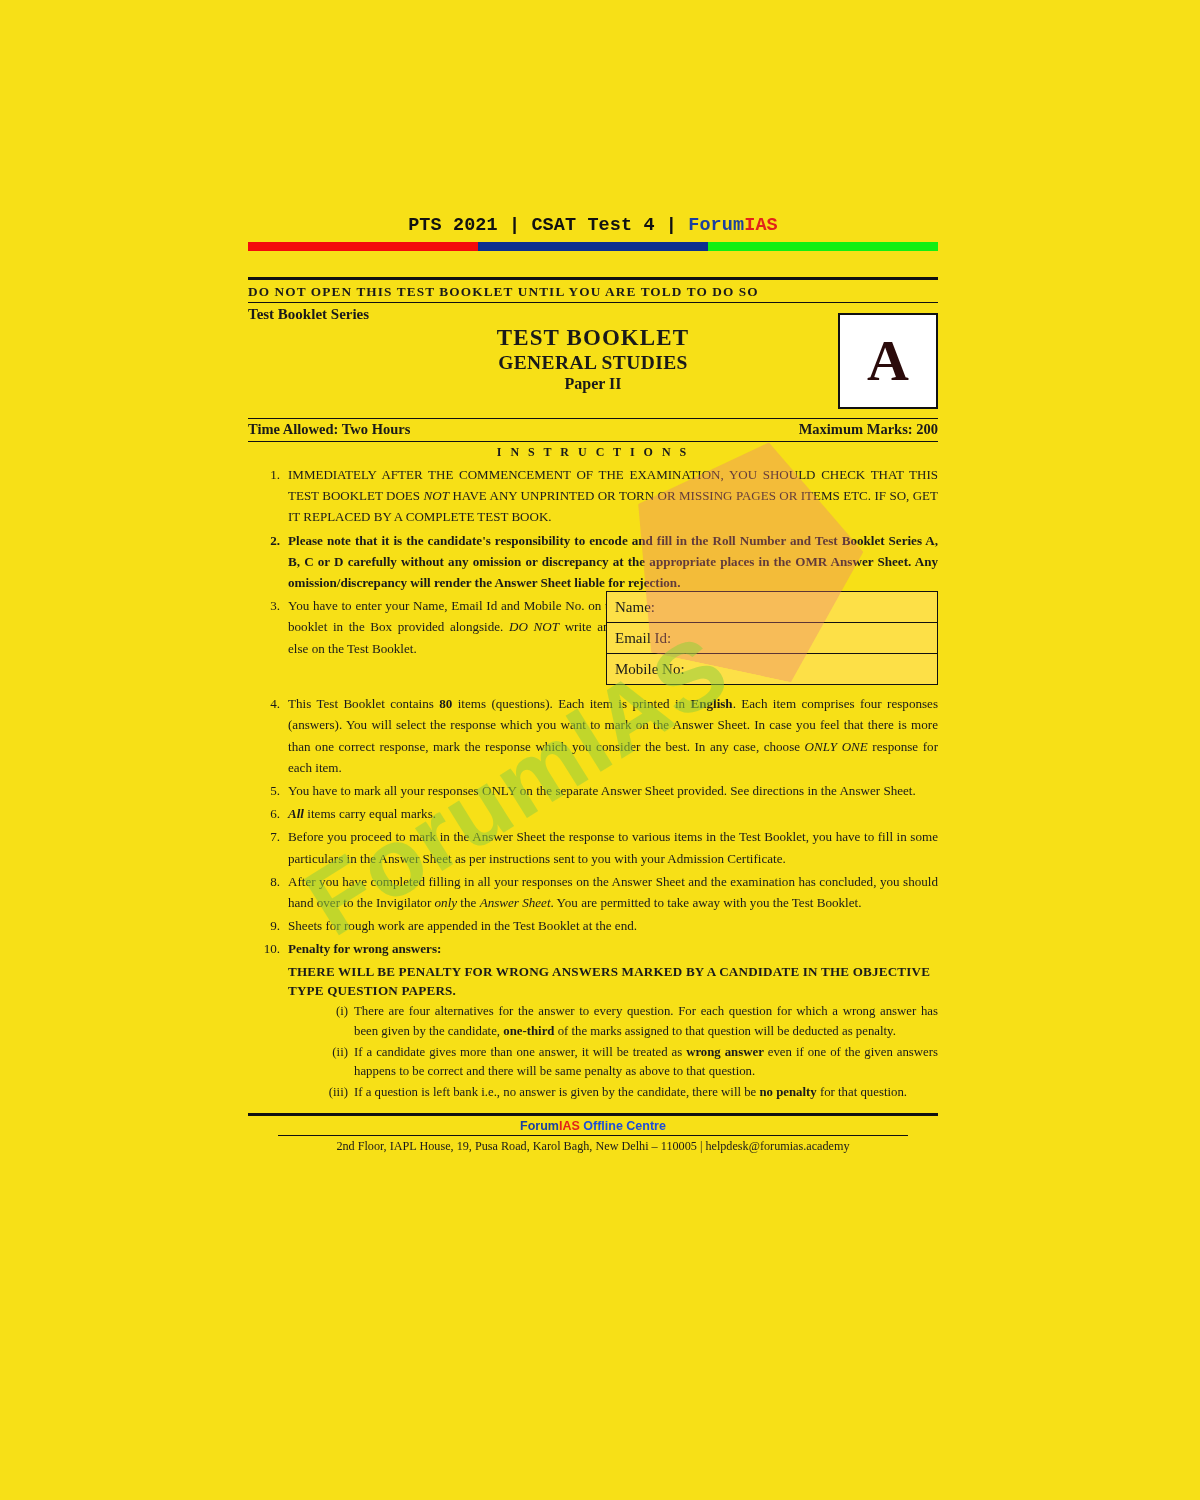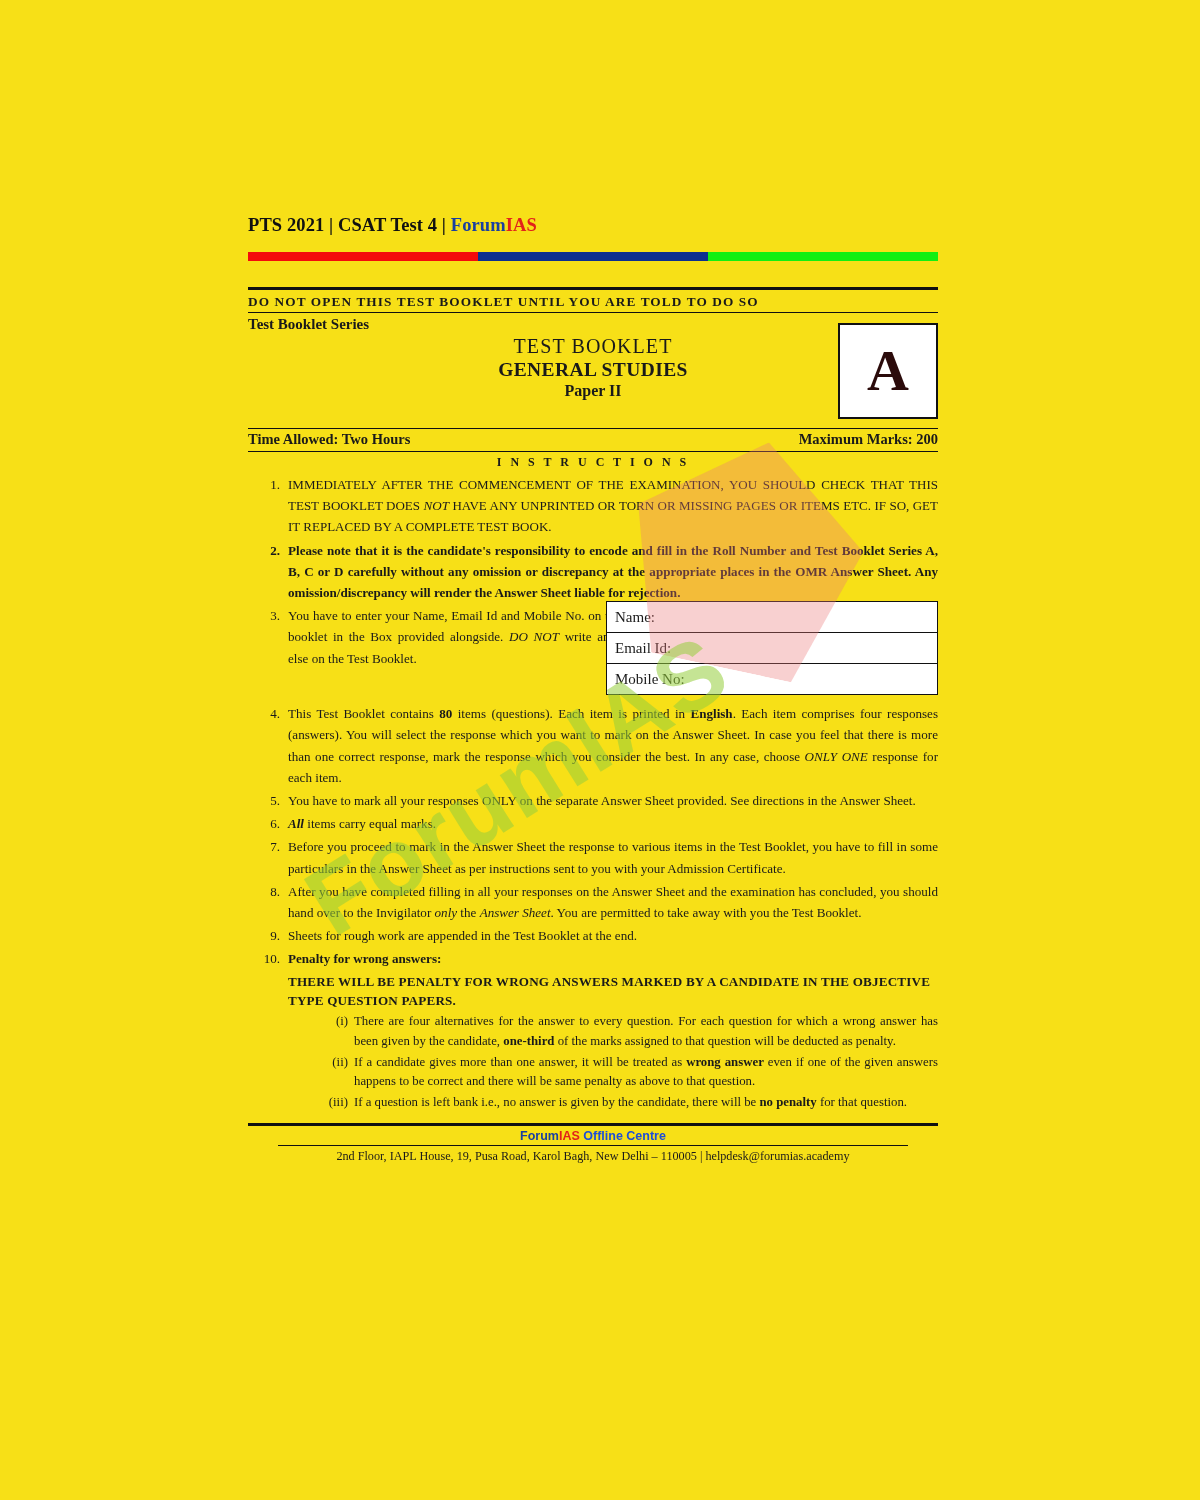--- a/index.html
+++ b/index.html
@@ -18,27 +18,27 @@
 
   .page {
     position: absolute;
     left: 248px;
     top: 215px;
     width: 690px;
   }
 
   
   .hdr-title {
-    text-align: left;
-    font-family: Liberation Serif, serif;
+    text-align: center;
+    font-family: Liberation Mono, monospace;
     font-weight: bold;
     font-size: 18.5px;
     letter-spacing: .1px;
     color: #111;
-    margin-bottom: 16px;
+    margin-bottom: 6px;
   }
   .hdr-title .brand-forum { color: #1a3fa0; }
   .hdr-title .brand-ias { color: #e2221b; }
 
   .colorbar {
     display: flex;
     height: 9px;
     width: 690px;
     margin-bottom: 26px;
   }
@@ -70,22 +70,23 @@
 
   .booklet-mid {
     position: relative;
     min-height: 95px;
   }
   .booklet-center {
     text-align: center;
     padding-top: 2px;
   }
   .booklet-center .l1 {
-    font-size: 20px;
+    font-size: 23px;
     letter-spacing: 1.1px;
+    font-weight: bold;
   }
   .booklet-center .l2 {
     font-size: 19.5px;
     font-weight: bold;
     letter-spacing: .4px;
     margin-top: 1px;
   }
   .booklet-center .l3 {
     font-size: 16px;
     font-weight: bold;
@@ -157,21 +158,21 @@
   .li-namebox { min-height: 96px; }
   .li-namebox .text-col {
     width: 355px;
   }
   .namebox {
     position: absolute;
     right: 0;
     top: -4px;
     width: 330px;
     border: 1.6px solid #111;
-    background: #ffffff;
+    background: #fde047;
   }
   .namebox .nb-row {
     height: 30px;
     border-bottom: 1.3px solid #111;
     display: flex;
     align-items: center;
     padding-left: 8px;
     font-size: 15px;
   }
   .namebox .nb-row:last-child { border-bottom: none; padding-left: 8px; }

